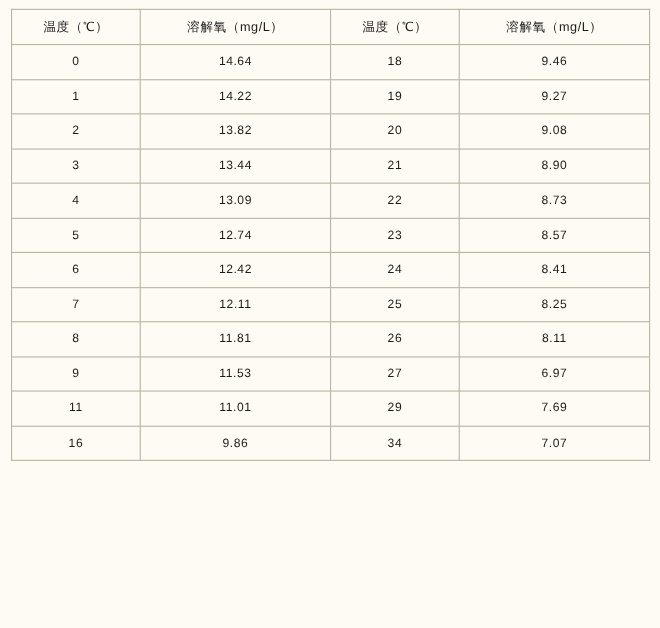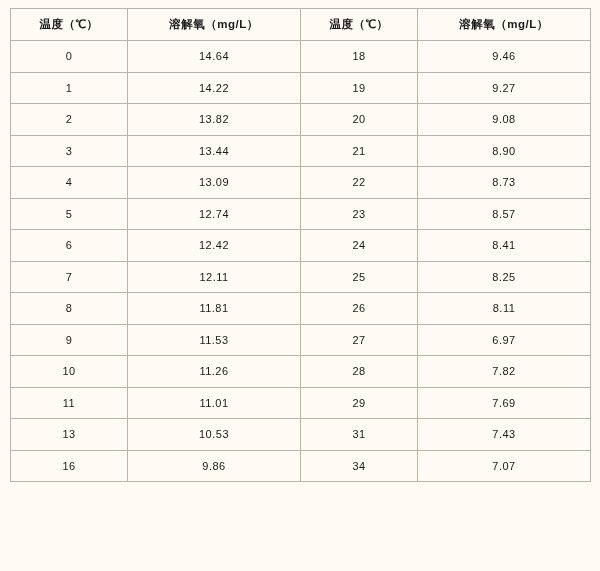--- a/index.html
+++ b/index.html
@@ -30,21 +30,21 @@
     text-align: center;
     vertical-align: middle;
     font-size: 11px;
     color: #1a1a1a;
     font-family: "Liberation Sans", sans-serif;
     padding: 0;
     height: 30.5px;
     letter-spacing: 0.5px;
   }
   table.dotable th {
-    font-weight: bold;
+    font-weight: normal;
     font-size: 11.5px;
     height: 31px;
     margin-top: 24px;
   }
   col.c-temp { width: 117px; }
   col.c-do   { width: 173px; }
   .num {
     font-family: "Liberation Sans", sans-serif;
     letter-spacing: 1.2px;
   }
@@ -123,36 +123,24 @@
         <td class="num">26</td>
         <td class="num">8.11</td>
       </tr>
       <tr>
         <td class="num">9</td>
         <td class="num">11.53</td>
         <td class="num">27</td>
         <td class="num">6.97</td>
       </tr>
       <tr>
-        <td class="num">10</td>
-        <td class="num">11.26</td>
-        <td class="num">28</td>
-        <td class="num">7.82</td>
-      </tr>
-      <tr>
         <td class="num">11</td>
         <td class="num">11.01</td>
         <td class="num">29</td>
         <td class="num">7.69</td>
-      </tr>
-      <tr>
-        <td class="num">13</td>
-        <td class="num">10.53</td>
-        <td class="num">31</td>
-        <td class="num">7.43</td>
       </tr>
       <tr>
         <td class="num">16</td>
         <td class="num">9.86</td>
         <td class="num">34</td>
         <td class="num">7.07</td>
       </tr>
 
     </tbody>
   </table>

